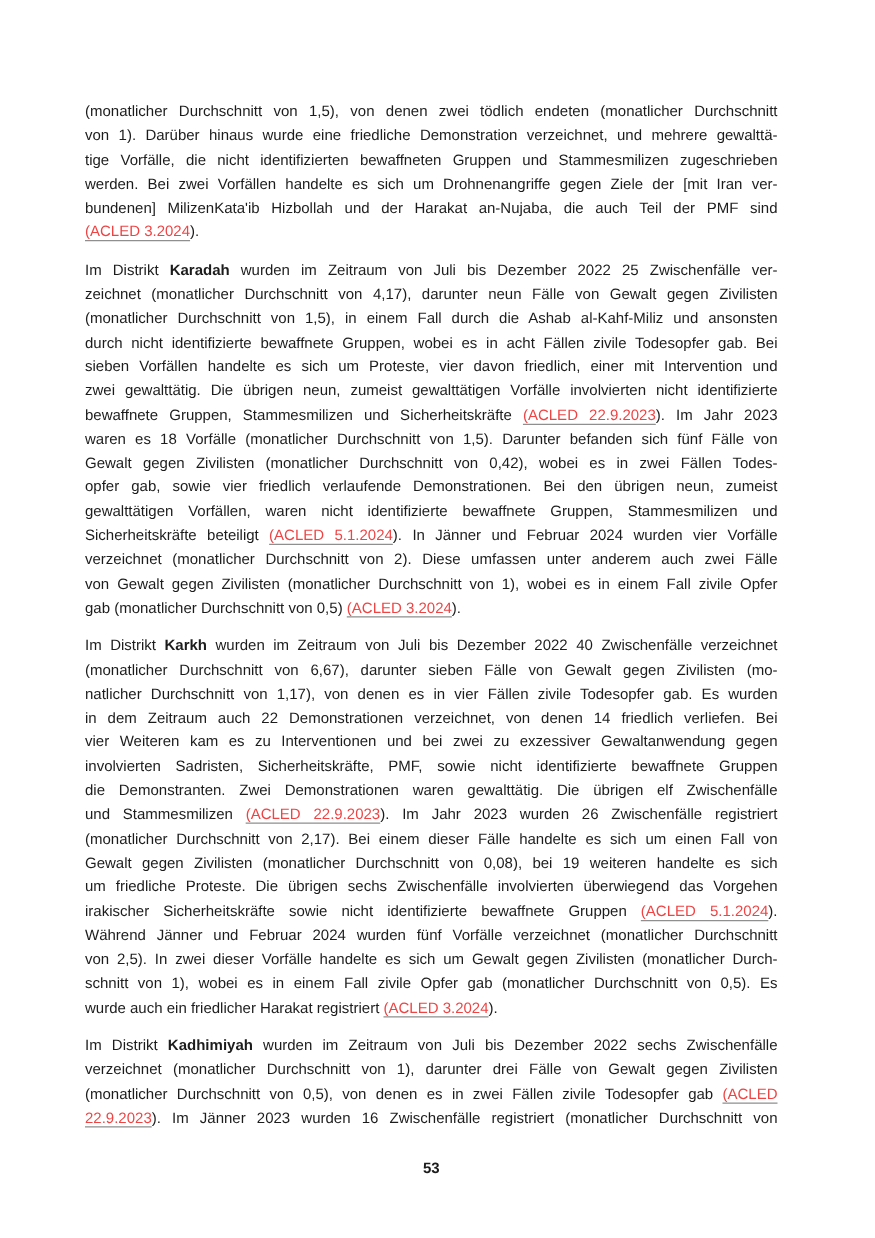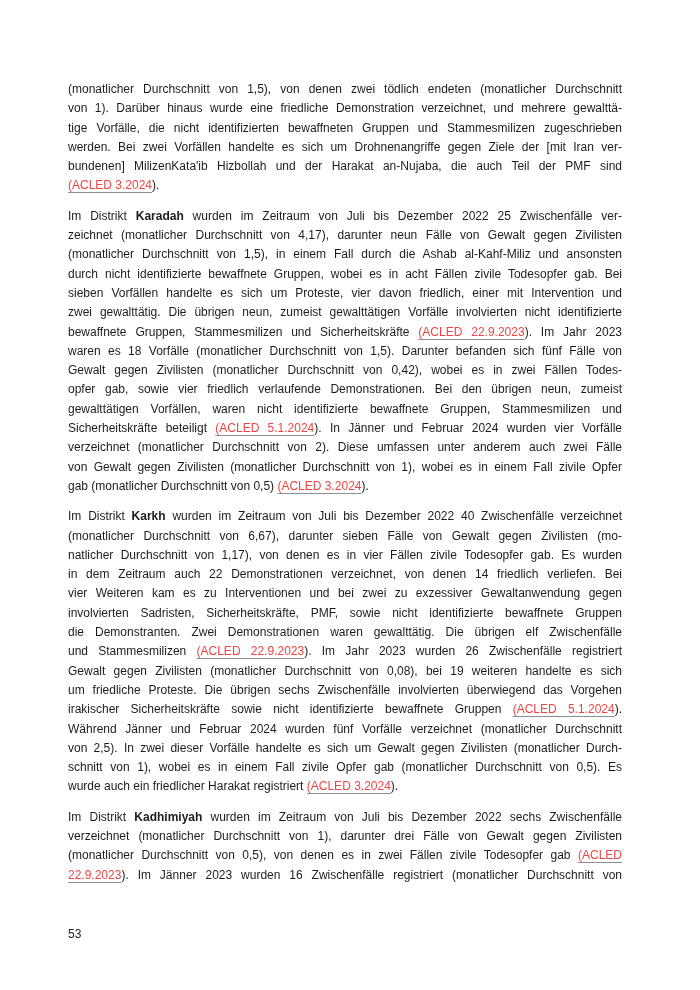--- a/index.html
+++ b/index.html
@@ -38,21 +38,23 @@
     color: #ef4444;
     text-decoration: underline;
     text-decoration-color: #8f8f8f;
     text-decoration-thickness: 1px;
     text-underline-offset: 3px;
   }
   .page-number {
     position: absolute;
     left: 68px; top: 925px;
     width: 554px;
+    text-align: center;
     line-height: 19.3px;
+    font-weight: bold;
   }
 </style>
 </head>
 <body>
 
 <div class="page">
   <div class="text-block">
       <div class="para">
         <div class="line"><span>(monatlicher Durchschnitt von 1,5), von denen zwei tödlich endeten (monatlicher Durchschnitt</span></div>
         <div class="line"><span>von 1). Darüber hinaus wurde eine friedliche Demonstration verzeichnet, und mehrere gewalttä-</span></div>
@@ -80,20 +82,21 @@
       </div>
       <div class="para">
         <div class="line"><span>Im Distrikt </span><span class="b">Karkh</span><span> wurden im Zeitraum von Juli bis Dezember 2022 40 Zwischenfälle verzeichnet</span></div>
         <div class="line"><span>(monatlicher Durchschnitt von 6,67), darunter sieben Fälle von Gewalt gegen Zivilisten (mo-</span></div>
         <div class="line"><span>natlicher Durchschnitt von 1,17), von denen es in vier Fällen zivile Todesopfer gab. Es wurden</span></div>
         <div class="line"><span>in dem Zeitraum auch 22 Demonstrationen verzeichnet, von denen 14 friedlich verliefen. Bei</span></div>
         <div class="line"><span>vier Weiteren kam es zu Interventionen und bei zwei zu exzessiver Gewaltanwendung gegen</span></div>
         <div class="line"><span>involvierten Sadristen, Sicherheitskräfte, PMF, sowie nicht identifizierte bewaffnete Gruppen</span></div>
         <div class="line"><span>die Demonstranten. Zwei Demonstrationen waren gewalttätig. Die übrigen elf Zwischenfälle</span></div>
         <div class="line"><span>und Stammesmilizen </span><span class="link">(ACLED 22.9.2023</span><span>). Im Jahr 2023 wurden 26 Zwischenfälle registriert</span></div>
+        <div class="line"><span>(monatlicher Durchschnitt von 2,17). Bei einem dieser Fälle handelte es sich um einen Fall von</span></div>
         <div class="line"><span>Gewalt gegen Zivilisten (monatlicher Durchschnitt von 0,08), bei 19 weiteren handelte es sich</span></div>
         <div class="line"><span>um friedliche Proteste. Die übrigen sechs Zwischenfälle involvierten überwiegend das Vorgehen</span></div>
         <div class="line"><span>irakischer Sicherheitskräfte sowie nicht identifizierte bewaffnete Gruppen </span><span class="link">(ACLED 5.1.2024</span><span>).</span></div>
         <div class="line"><span>Während Jänner und Februar 2024 wurden fünf Vorfälle verzeichnet (monatlicher Durchschnitt</span></div>
         <div class="line"><span>von 2,5). In zwei dieser Vorfälle handelte es sich um Gewalt gegen Zivilisten (monatlicher Durch-</span></div>
         <div class="line"><span>schnitt von 1), wobei es in einem Fall zivile Opfer gab (monatlicher Durchschnitt von 0,5). Es</span></div>
         <div class="line end"><span>wurde auch ein friedlicher Harakat registriert </span><span class="link">(ACLED 3.2024</span><span>).</span></div>
       </div>
       <div class="para">
         <div class="line"><span>Im Distrikt </span><span class="b">Kadhimiyah</span><span> wurden im Zeitraum von Juli bis Dezember 2022 sechs Zwischenfälle</span></div>

